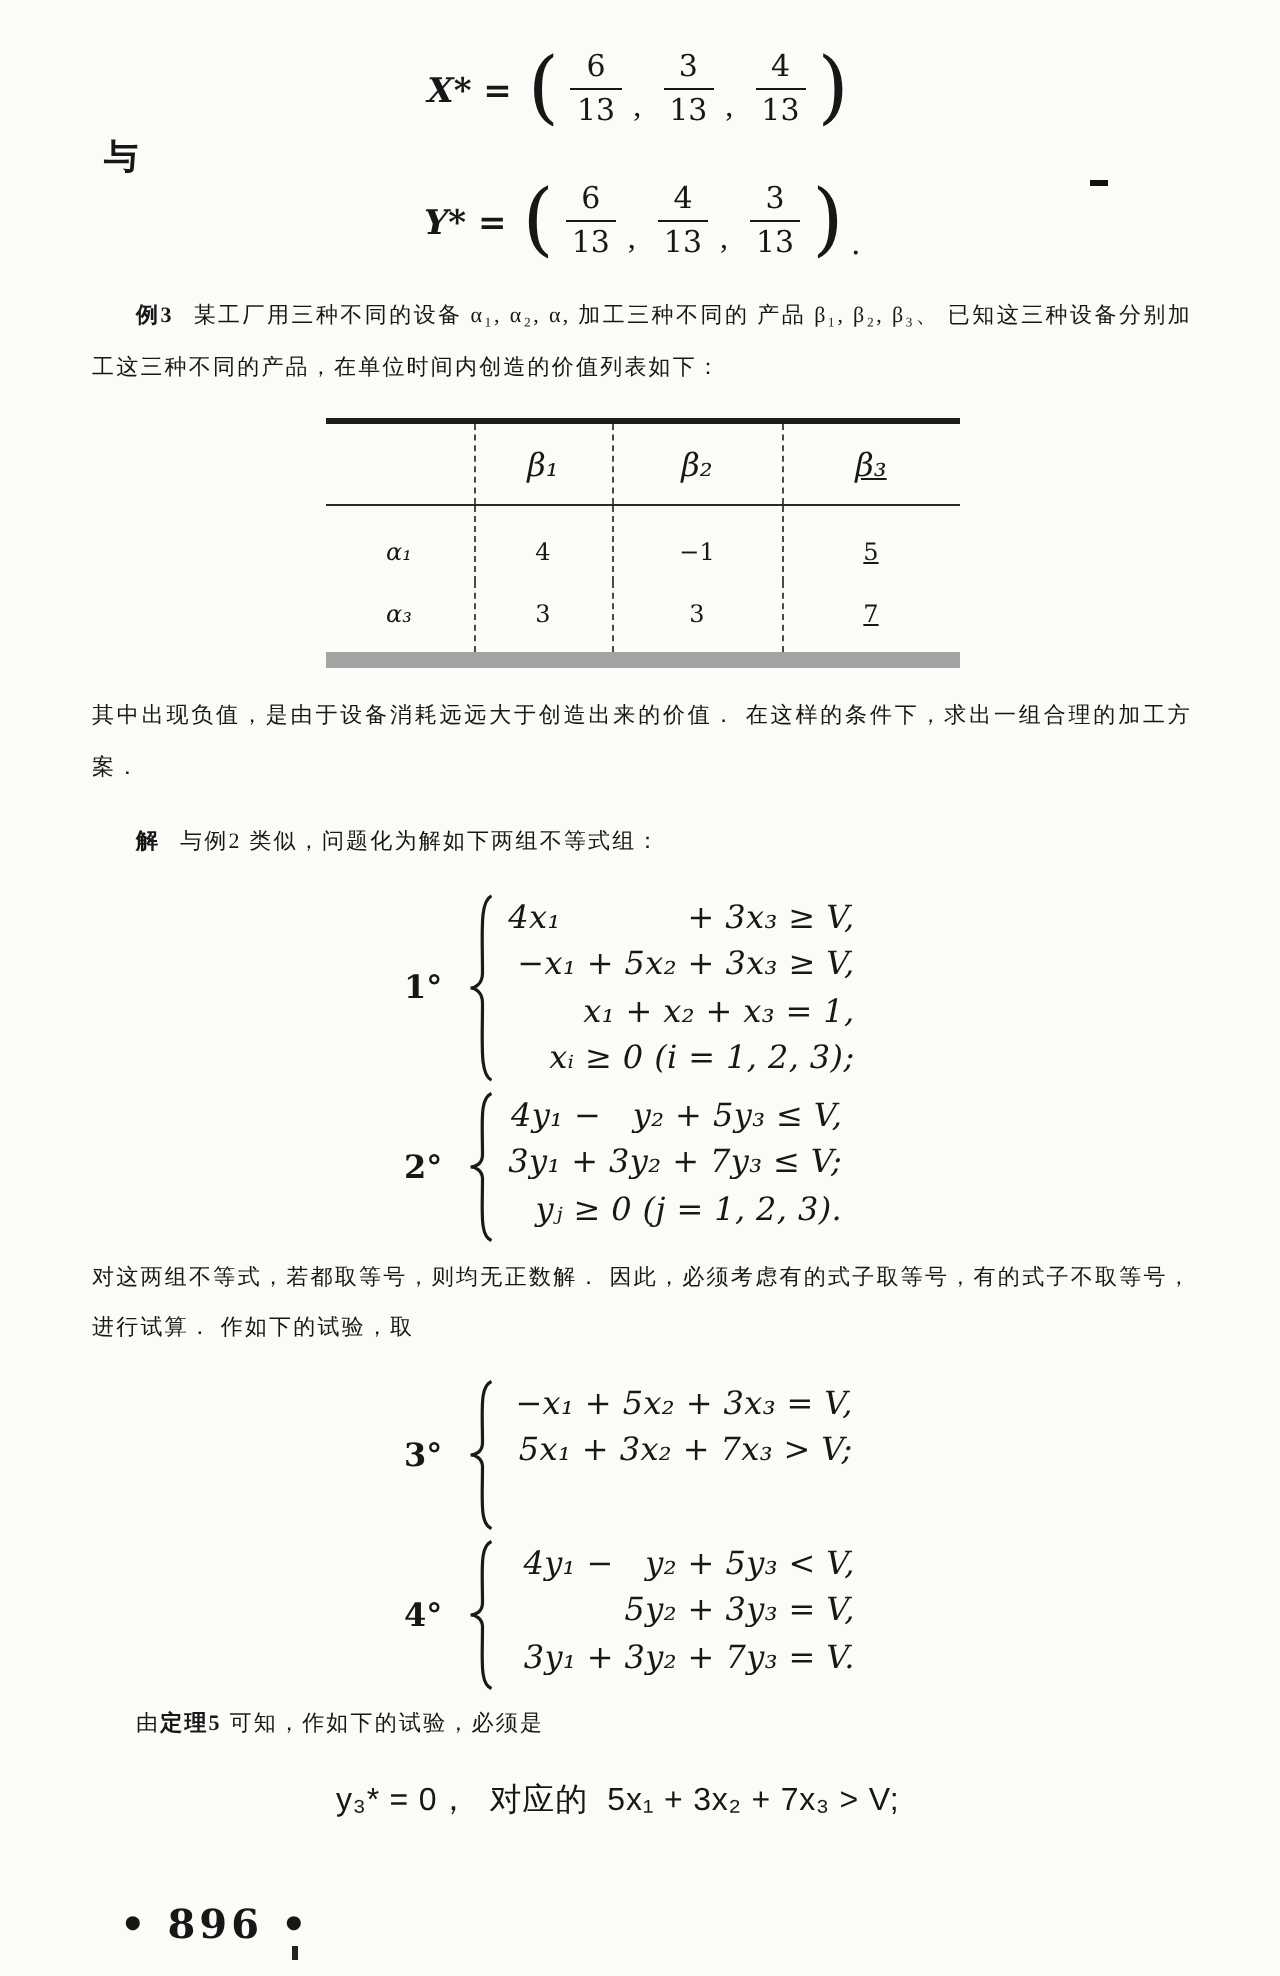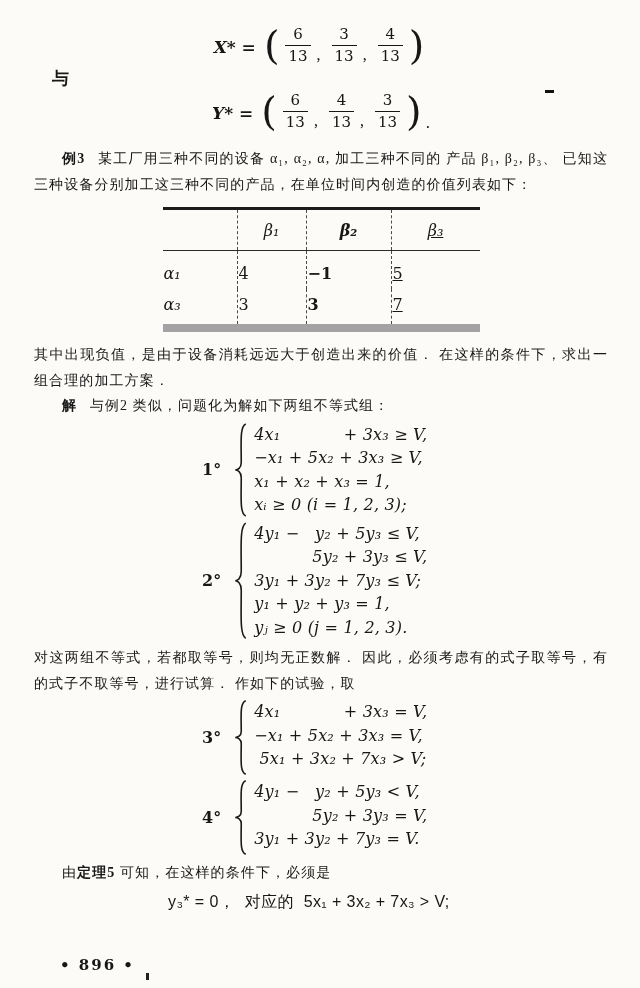--- a/index.html
+++ b/index.html
@@ -65,25 +65,25 @@
 
   .and-line{
     height:22px;line-height:22px;
     margin:0 0 0 18px;
     font-size:17px;font-weight:bold;
     letter-spacing:1px;
   }
 
   
   .para{
-    font-size:14px;
+    font-size:11px;
     line-height:25.5px;
     letter-spacing:1.1px;
     text-align:justify;
-    margin:0;
+    margin:12px;
   }
   .para.indent{text-indent:2em;}
   .bold{font-weight:bold;}
   .label-gap{margin-right:0.9em;}
 
   
   .table-wrap{margin:10px 0 10px 0;}
   table.values{
     border-collapse:collapse;
     margin:0 auto;
@@ -91,47 +91,48 @@
     border-bottom:8px solid #a3a3a3;
     font-family:"DejaVu Serif",serif;
   }
   table.values th{
     font-weight:normal;font-style:italic;
     font-size:16px;
     height:38px;
     border-bottom:1.3px solid #2a2a2a;
   }
   table.values td{
-    font-size:16px;
+    font-size:12px;
     height:29px;
+    text-align:center;
   }
   table.values .rowlab{font-style:italic;}
   table.values th.c2,table.values td.c2{border-left:1px dashed #4a4a4a;}
   table.values th.c3,table.values td.c3{border-left:1px dashed #4a4a4a;}
   table.values th.c4,table.values td.c4{border-left:1px dashed #4a4a4a;}
   table.values .c1{width:72px;}
   table.values .c2{width:66px;}
-  table.values .c3{width:82px;font-weight:bold;}
+  table.values .c3{width:82px;}
   table.values .c4{width:86px;text-decoration:underline;}
 
   
   .system{
     display:flex;
     align-items:stretch;
     margin:4px 0 5px 168px;
   }
   .sys-label{
     align-self:center;
     font-family:"DejaVu Serif",serif;
     font-size:16px;font-weight:bold;
     margin-right:12px;
   }
   .sys-brace{width:15px;display:flex;}
   .sys-brace svg{width:100%;height:100%;}
-  .sys-lines{padding-left:6px;}
+  .sys-lines{padding-left:6px;text-align:right;}
   .eq-line{
     font-family:"DejaVu Serif","Liberation Serif",serif;
     font-style:italic;
     font-size:16px;
     line-height:23.5px;
     white-space:pre;
     letter-spacing:0.2px;
   }
 
   
@@ -141,21 +142,21 @@
     font-size:16px;
     line-height:27px;
     white-space:pre;
     letter-spacing:0.4px;
   }
 
   
   .page-number{
     position:absolute;
     left:60px;bottom:14px;
-    font-size:15px;font-weight:bold;
+    font-size:20px;font-weight:bold;
     letter-spacing:2px;
     font-family:"DejaVu Serif",serif;
   }
   .artifact-dash{
     position:absolute;
     left:545px;top:90px;
     width:9px;height:3px;
     background:#111;
   }
   .artifact-mark{
@@ -248,59 +249,56 @@
 
   <div class="system">
     <span class="sys-label">2°</span>
     <span class="sys-brace">
       <svg viewBox="0 0 20 100" preserveAspectRatio="none">
           <path d="M 17 1 C 9 4 11 20 11 42 C 11 48 6 50 3 50 C 6 50 11 52 11 58 C 11 80 9 96 17 99" fill="none" stroke="#1a1a1a" stroke-width="1.6" vector-effect="non-scaling-stroke"></path>
         </svg>
     </span>
     <div class="sys-lines">
         <div class="eq-line">4y₁ −   y₂ + 5y₃ ≤ V,</div>
-        <div class="eq-line">           5y₂ + 3y₃ ≤ V,</div>
         <div class="eq-line">3y₁ + 3y₂ + 7y₃ ≤ V;</div>
-        <div class="eq-line">y₁ + y₂ + y₃ = 1,</div>
         <div class="eq-line">yⱼ ≥ 0 (j = 1, 2, 3).</div>
       </div>
   </div>
 
   <p class="para" style="margin-top:6px;">对这两组不等式，若都取等号，则均无正数解． 因此，必须考虑有的式子取等号，有的式子不取等号，进行试算． 作如下的试验，取</p>
 
   <div class="system">
     <span class="sys-label">3°</span>
     <span class="sys-brace">
       <svg viewBox="0 0 20 100" preserveAspectRatio="none">
           <path d="M 17 1 C 9 4 11 20 11 42 C 11 48 6 50 3 50 C 6 50 11 52 11 58 C 11 80 9 96 17 99" fill="none" stroke="#1a1a1a" stroke-width="1.6" vector-effect="non-scaling-stroke"></path>
         </svg>
     </span>
     <div class="sys-lines">
-        <div class="eq-line">4x₁            + 3x₃ = V,</div>
         <div class="eq-line">−x₁ + 5x₂ + 3x₃ = V,</div>
         <div class="eq-line"> 5x₁ + 3x₂ + 7x₃ &gt; V;</div>
       </div>
   </div>
 
   <div class="system">
     <span class="sys-label">4°</span>
     <span class="sys-brace">
       <svg viewBox="0 0 20 100" preserveAspectRatio="none">
           <path d="M 17 1 C 9 4 11 20 11 42 C 11 48 6 50 3 50 C 6 50 11 52 11 58 C 11 80 9 96 17 99" fill="none" stroke="#1a1a1a" stroke-width="1.6" vector-effect="non-scaling-stroke"></path>
         </svg>
     </span>
     <div class="sys-lines">
         <div class="eq-line">4y₁ −   y₂ + 5y₃ &lt; V,</div>
         <div class="eq-line">           5y₂ + 3y₃ = V,</div>
         <div class="eq-line">3y₁ + 3y₂ + 7y₃ = V.</div>
       </div>
   </div>
 
   <p class="para indent" style="margin-top:4px;">
-    <span>由</span><span class="bold">定理5</span><span> 可知，在这样的条件下，必须是</span>
+    <span>由</span><span class="bold">定理5</span><span> 可知，作如下的试验，必须是</span>
   </p>
 
   <div class="conc">
       <div class="conc-line">y₃* = 0，  对应的  5x₁ + 3x₂ + 7x₃ &gt; V;</div>
     </div>
 
   <div class="page-number">• 896 •</div>
 
   <div class="artifact-dash"></div>
   <div class="artifact-mark"></div>

